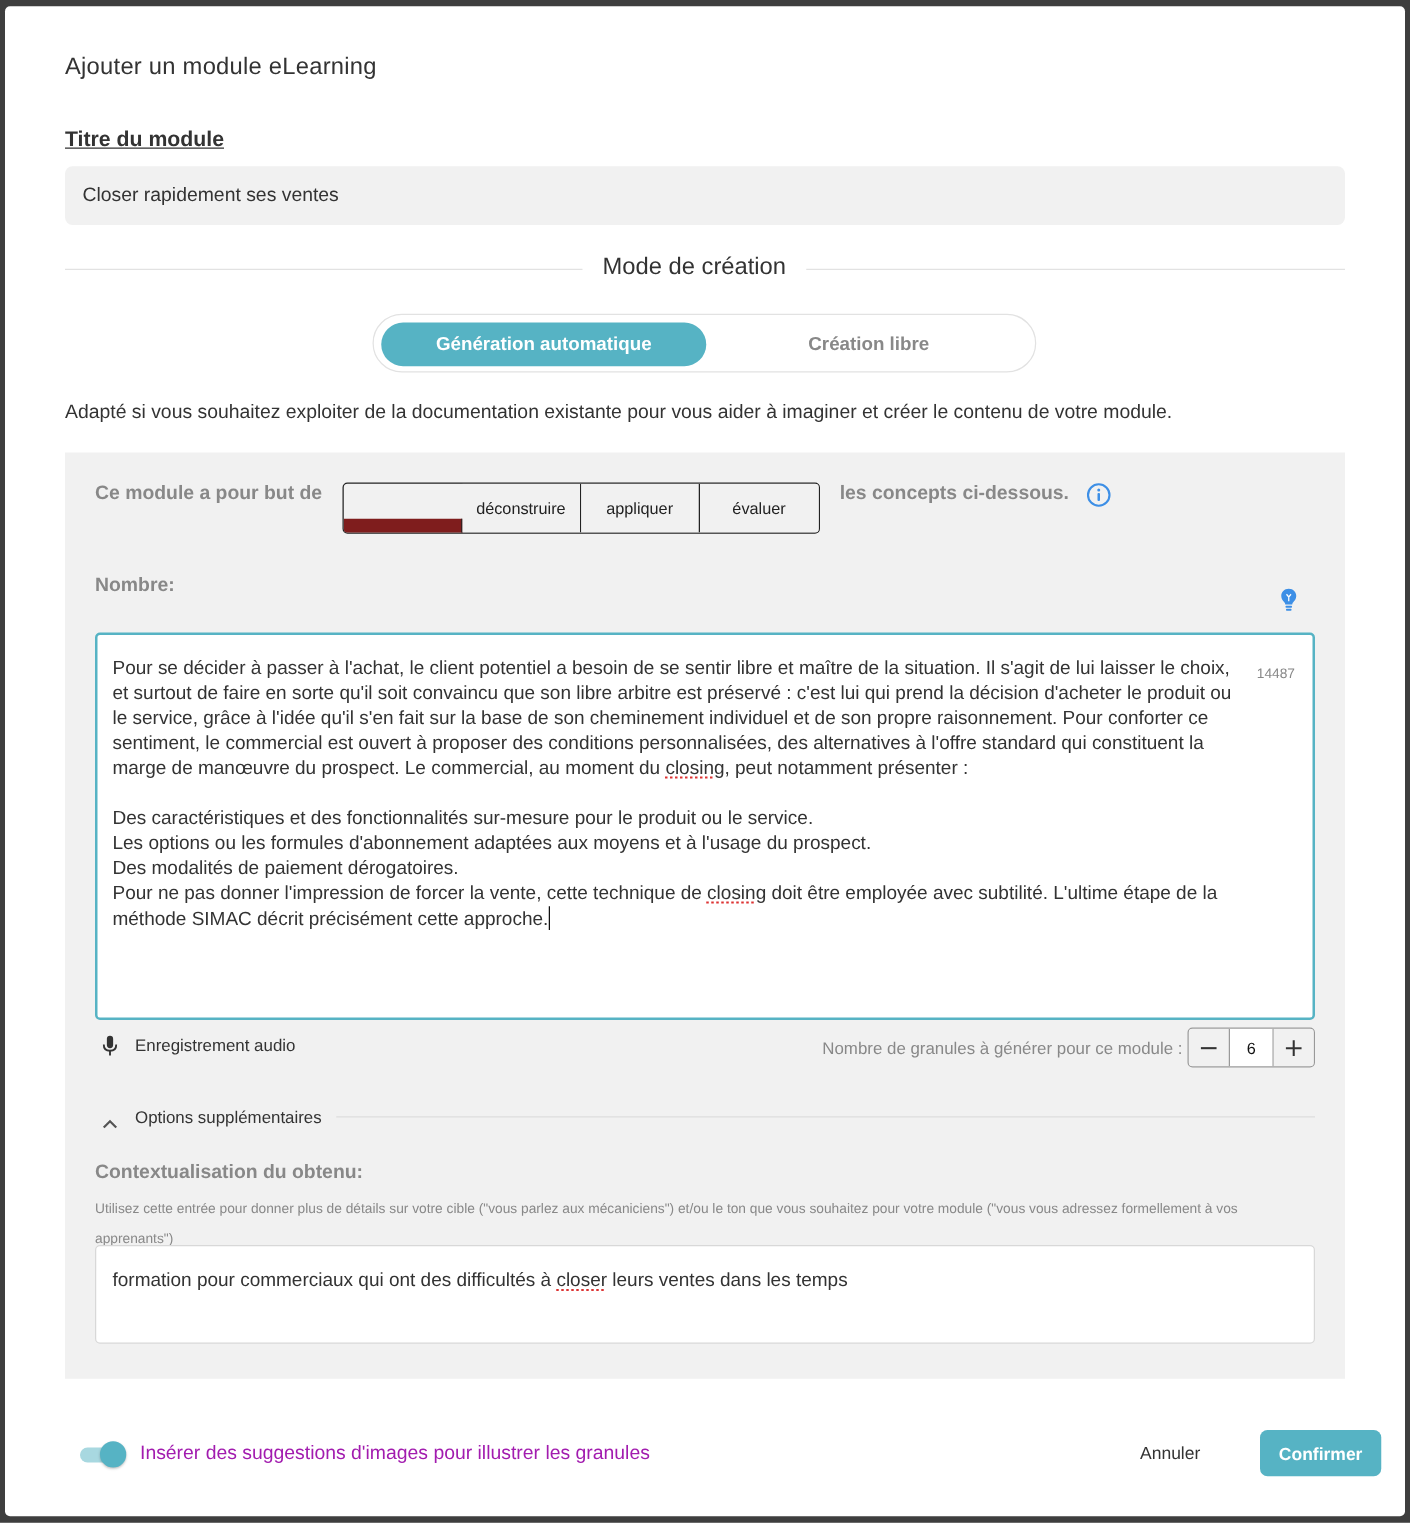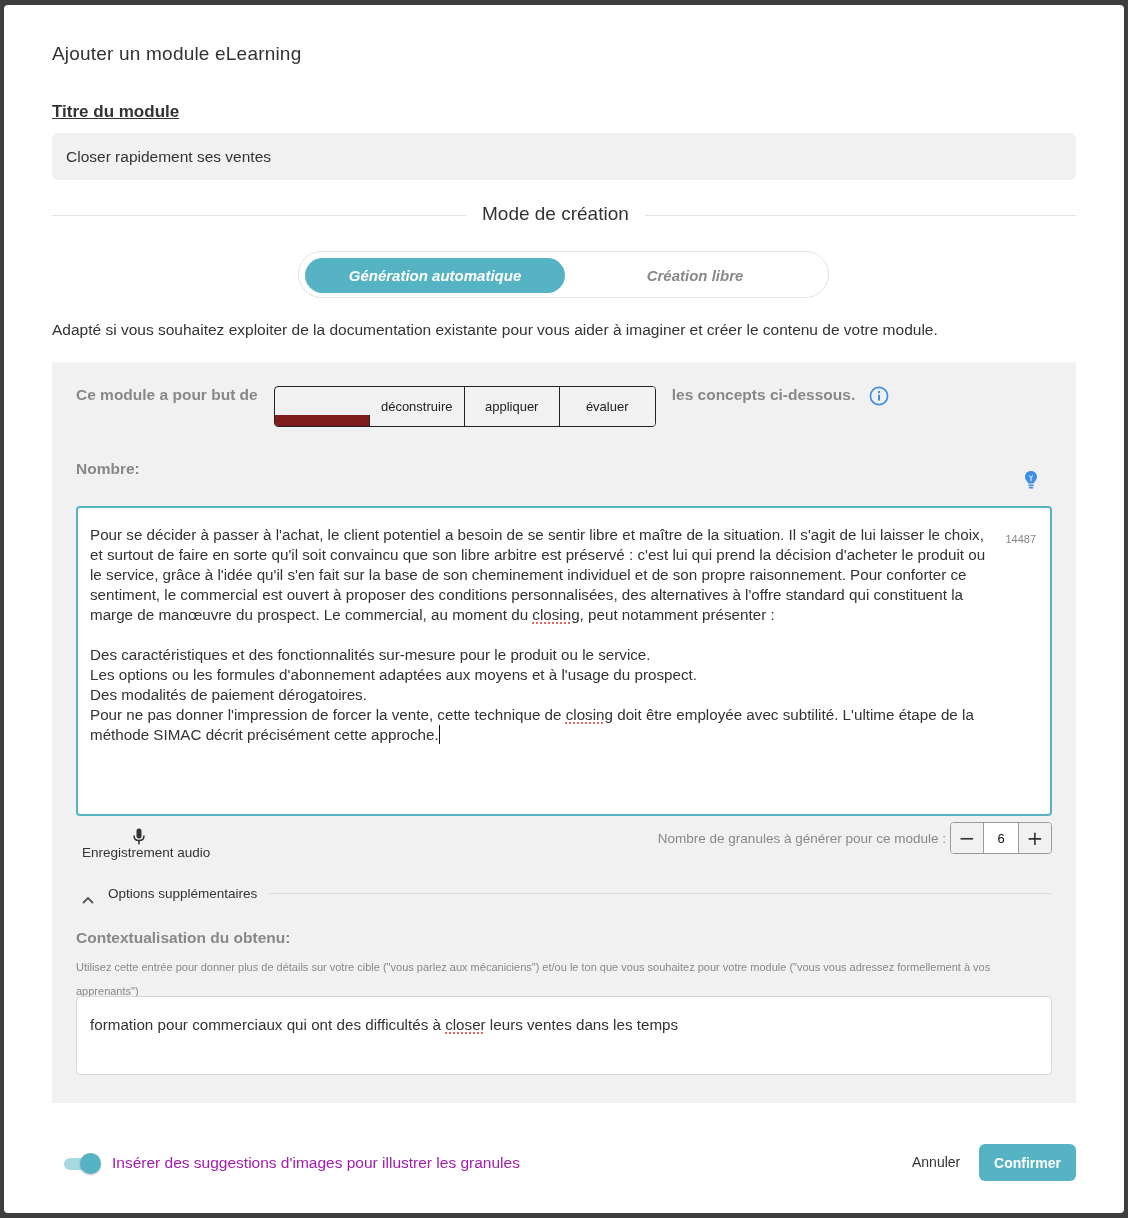--- a/index.html
+++ b/index.html
@@ -21,21 +21,21 @@
     position: absolute; left: 462px; top: 198px; padding: 0 16px; background: #fff;
     font-size: 19px; color: #333;
   }
   .mode-toggle {
     position: absolute; left: 294px; top: 246px; width: 531px; height: 47px;
     border: 1px solid #e2e2e2; border-radius: 24px; background: #fff;
   }
   .mode-btn {
     position: absolute; top: 6px; height: 35px; width: 260px; border-radius: 18px;
     border: none; font-family: "Liberation Sans", sans-serif; font-size: 15px; font-weight: bold;
-    cursor: pointer; background: transparent; font-style: italic;
+    cursor: pointer; background: transparent;
   }
   .mode-btn.active { left: 6px; background: #56b3c4; color: #fff; }
   .mode-btn.inactive { left: 266px; color: #888; }
   .mode-desc { position: absolute; left: 48px; top: 316px; font-size: 15.5px; color: #333; }
 
   .panel { position: absolute; left: 48px; top: 357px; width: 1024px; height: 741px; background: #f1f1f1; }
   .goal-row { position: absolute; left: 24px; top: 24px; height: 42px; display: flex; align-items: flex-start; }
   .goal-label { font-size: 15.5px; font-weight: bold; color: #888; margin-right: 16px; }
   .goal-seg { display: flex; border: 1px solid #222; border-radius: 4px; overflow: hidden; height: 41px; }
   .goal-opt {
@@ -53,21 +53,21 @@
   .src-box {
     position: absolute; left: 24px; top: 144px; width: 976px; height: 310px;
     background: #fff; border: 2px solid #56b3c4; border-radius: 4px;
     padding: 17px 60px 0 12px; font-size: 15.2px; line-height: 20px; color: #333;
   }
   .src-box p { white-space: pre-wrap; }
   .spell { text-decoration: underline dotted #d33; text-underline-offset: 3px; }
   .caret { display: inline-block; width: 1.5px; height: 19px; background: #111; vertical-align: -4px; }
   .char-count { position: absolute; right: 14px; top: 21px; font-size: 11px; color: #888; }
 
-  .audio-row { position: absolute; left: 30px; top: 466px; display: flex; align-items: center; cursor: pointer; flex-direction: column; }
+  .audio-row { position: absolute; left: 30px; top: 466px; display: flex; align-items: center; cursor: pointer; }
   .mic-icon { width: 12px; height: 17px; margin-right: 14px; }
   .audio-label { font-size: 13.5px; color: #333; }
   .granule-row { position: absolute; right: 24px; top: 460px; display: flex; align-items: center; }
   .granule-label { font-size: 13.5px; color: #888; margin-right: 4px; }
   .stepper { display: flex; border: 1px solid #999; border-radius: 4px; height: 32px; overflow: hidden; }
   .stepper button {
     width: 32px; height: 100%; border: none; background: #f1f1f1; font-size: 20px; color: #333;
     font-family: "DejaVu Sans", sans-serif; cursor: pointer;
   }
   .stepper input {
@@ -90,21 +90,21 @@
   .footer-toggle { position: absolute; left: 60px; top: 1148px; display: flex; align-items: center; cursor: pointer; }
   .switch { position: relative; width: 38px; height: 20px; margin-right: 10px; }
   .switch .track { position: absolute; left: 0; top: 5px; width: 34px; height: 12px; border-radius: 6px; background: #a8d8e0; }
   .switch .knob { position: absolute; left: 16px; top: 0; width: 21px; height: 21px; border-radius: 50%; background: #56b3c4; box-shadow: 0 1px 2px rgba(0,0,0,0.25); }
   .toggle-label { font-size: 15.5px; color: #a21caf; }
   .cancel-btn {
     position: absolute; left: 898px; top: 1139px; height: 36px; padding: 0 10px;
     background: none; border: none; font-family: "Liberation Sans", sans-serif; font-size: 14px; color: #333; cursor: pointer;
   }
   .confirm-btn {
-    position: absolute; left: 975px; top: 1139px; width: 97px; height: 37px;
+    position: absolute; left: 1004px; top: 1139px; width: 97px; height: 37px;
     background: #56b3c4; color: #fff; border: none; border-radius: 6px;
     font-family: "Liberation Sans", sans-serif; font-size: 14px; font-weight: bold; cursor: pointer;
   }
 </style>
 </head>
 <body>
 
 <div class="modal">
   <div class="title">Ajouter un module eLearning</div>
 

